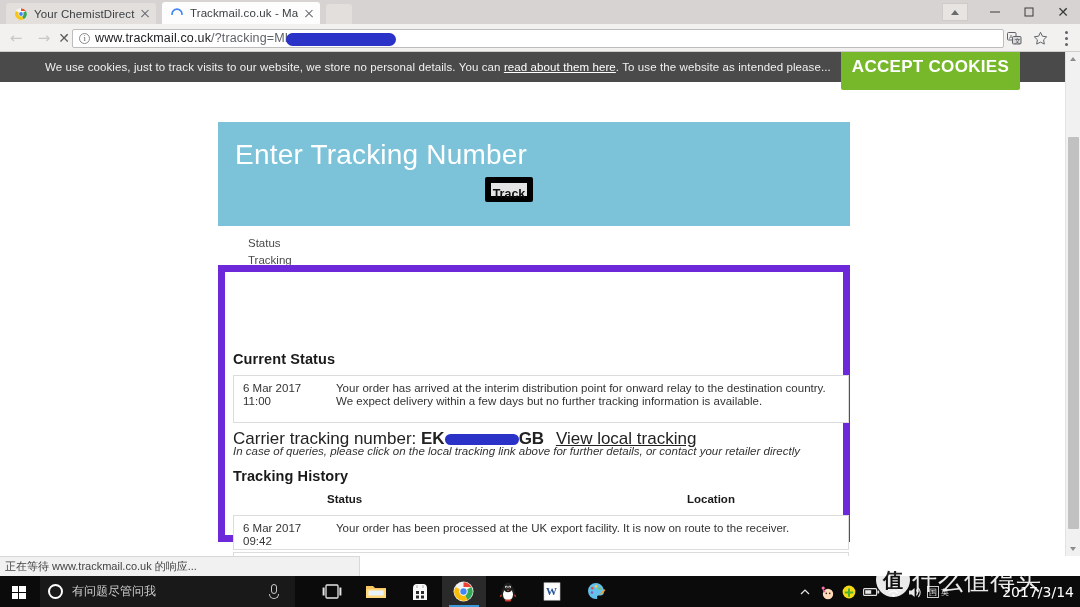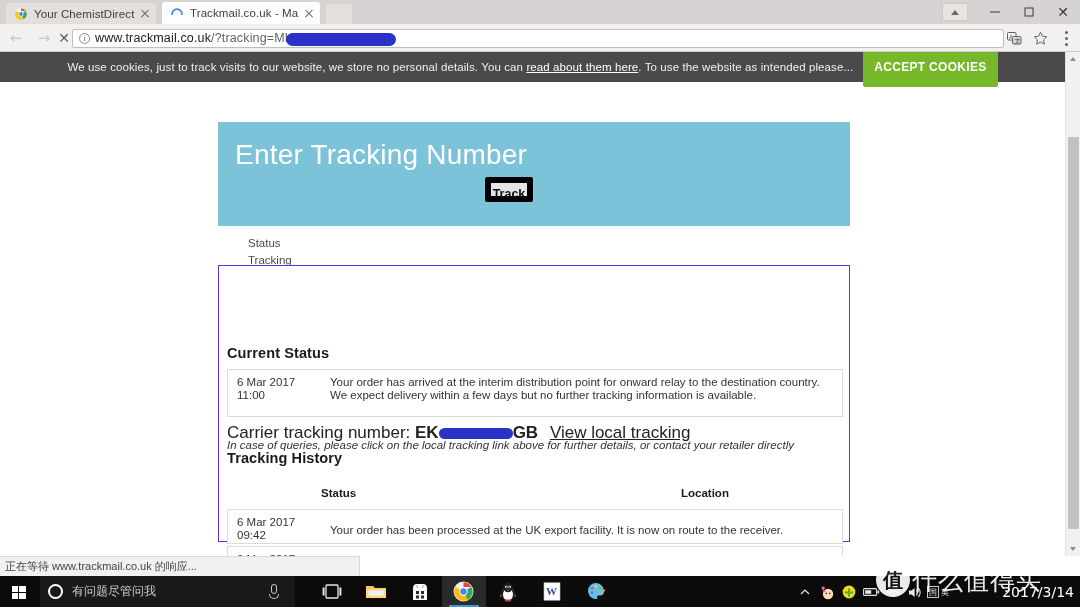--- a/index.html
+++ b/index.html
@@ -94,21 +94,21 @@
   .viewport{
     position:absolute;left:0;top:52px;width:1080px;height:504px;background:#fff;overflow:hidden;
   }
   .cookiebar{
     position:absolute;left:0;top:0;width:1065px;height:30px;background:#4a4a4a;
     display:flex;align-items:center;justify-content:center;
   }
   .cookietext{font-size:11.5px;color:#f0f0f0;letter-spacing:.1px;}
   .cookietext a{color:#fff;}
   .accept-btn{
-    margin-left:10px;background:#76b82a;color:#fff;font-size:12px;font-weight:bold;
+    margin-left:10px;background:#76b82a;color:#fff;font-size:17px;font-weight:bold;
     padding:13px 11px;border-radius:2px;letter-spacing:.3px;
   }
 
   .page{position:absolute;left:0;top:30px;width:1065px;}
 
   .hero{
     position:absolute;left:218px;top:40px;width:632px;height:104px;
     background:#7cc3da;
   }
   .hero h1{
@@ -125,27 +125,27 @@
     background:#e4e4e4;border:6px solid #000000;box-sizing:border-box;
     font-size:12.5px;font-weight:bold;color:#111;text-align:center;line-height:23px;
     border-radius:2px;
   }
 
   .minitabs{position:absolute;left:248px;top:153px;}
   .minitabs div{font-size:11.5px;color:#4a4a4a;line-height:17px;}
 
   .card{
     position:absolute;left:218px;top:183px;width:632px;height:277px;
-    border:1px solid #6d28d9;box-sizing:border-box;background:#fff;text-decoration:underline;
+    border:7px solid #6d28d9;box-sizing:border-box;background:#fff;text-decoration:underline;
   }
   .card h2{
     margin:0;font-size:14.5px;font-weight:bold;color:#1a1a1a;letter-spacing:.1px;
   }
   .h2-current{position:absolute;left:8px;top:79px;}
-  .h2-history{position:absolute;left:8px;top:184px;}
+  .h2-history{position:absolute;left:8px;top:196px;}
 
   .status-box{
     position:absolute;left:8px;top:103px;width:616px;height:48px;
     border:1px solid #dcdcdc;box-sizing:border-box;background:#fff;
   }
   .sb-date{position:absolute;left:9px;top:6px;font-size:11.5px;color:#333;line-height:13px;}
   .sb-msg{position:absolute;left:102px;top:6px;width:495px;font-size:11.5px;color:#333;line-height:13.4px;}
 
   .carrier-line{
     position:absolute;left:8px;top:157px;font-size:17px;color:#222;
@@ -159,21 +159,21 @@
   .thead{position:absolute;left:8px;top:221px;width:616px;height:17px;}
   .thead span{position:absolute;font-size:11.5px;font-weight:bold;color:#1a1a1a;top:0;}
   .th-date{left:1px;margin-top:36px;}
   .th-status{left:94px;}
   .th-loc{left:454px;}
 
   .hrow{
     position:absolute;left:8px;width:616px;border:1px solid #dcdcdc;box-sizing:border-box;background:#fff;
   }
   .hrow .hd{position:absolute;left:9px;top:6px;font-size:11.5px;color:#333;line-height:13px;}
-  .hrow .hm{position:absolute;left:102px;top:14px;width:495px;font-size:11.5px;color:#333;line-height:13.4px;}
+  .hrow .hm{position:absolute;left:102px;top:6px;width:495px;font-size:11.5px;color:#333;line-height:13.4px;}
 
   .footer{
     position:absolute;left:218px;top:472px;font-size:11px;color:#555;
   }
 
   
   .vscroll{
     position:absolute;left:1065px;top:52px;width:15px;height:504px;background:#f1f1f1;
     border-left:1px solid #e2e2e2;box-sizing:border-box;
   }

